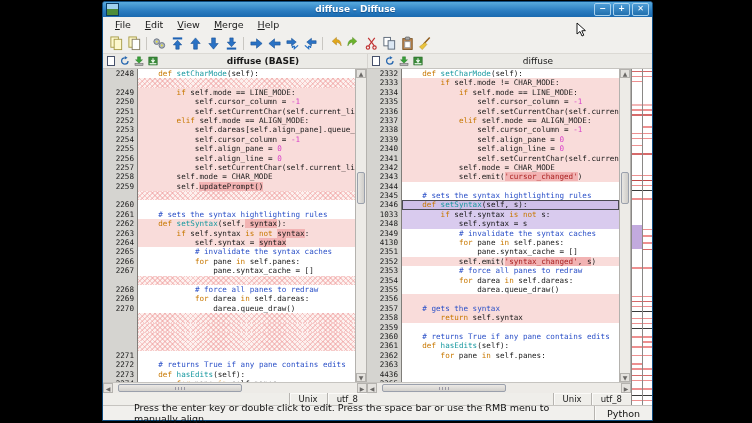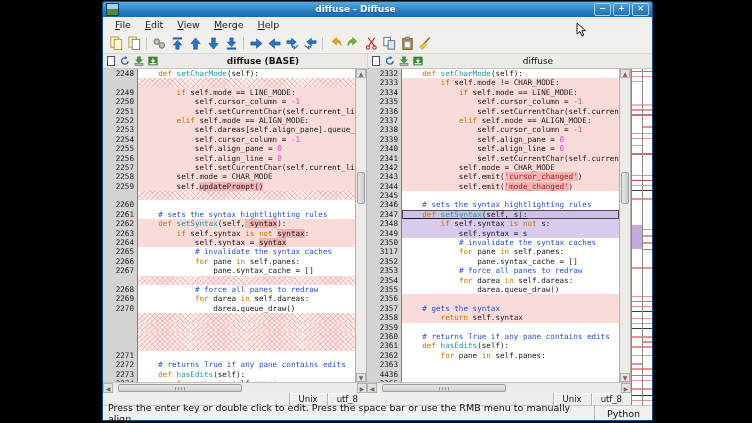--- a/index.html
+++ b/index.html
@@ -43,21 +43,21 @@
   .pane-body{flex:1;display:flex;overflow:hidden;}
   .gutter{width:35px;flex:0 0 35px;background:#d5d4d0;border-right:1px solid #7f7d79;
           font-family:"DejaVu Sans Mono",monospace;font-size:7.6px;color:#1a1a1a;
           text-align:right;box-sizing:border-box;padding-right:3px;overflow:hidden;}
   .code{flex:1;background:#fff;font-family:"DejaVu Sans Mono",monospace;font-size:7.6px;
         color:#1a1a1a;overflow:hidden;}
   .g-row,.c-row{height:9.4px;line-height:9.5px;white-space:pre;overflow:hidden;}
   .c-row{padding-left:2px;}
   .bg-p{background:#f9dcda;}
   .bg-u{background:#d9cbee;}
-  .bg-uf{background:#cfc0e8;box-shadow:inset 0 0 0 1px #4a4a52;text-decoration:underline;}
+  .bg-uf{background:#cfc0e8;box-shadow:inset 0 0 0 1px #4a4a52;}
   .filler{background:
       repeating-linear-gradient(45deg,rgba(235,140,140,.38) 0 1.2px,transparent 1.2px 3.6px),
       repeating-linear-gradient(-45deg,rgba(235,140,140,.38) 0 1.2px,transparent 1.2px 3.6px),
       #fdf1ef;}
   .sd{color:#1a1a1a;} .sk{color:#c87800;} .sf{color:#1899a0;}
   .sc{color:#2d52c8;} .sn{color:#d840c8;} .ss{color:#aa2222;}
   .hl{background:#f2b3b3;}
   
   .vscroll{width:12px;flex:0 0 12px;background:#edebe7;border-left:1px solid #b4b2ae;
            border-right:1px solid #b4b2ae;position:relative;box-sizing:border-box;}
@@ -77,21 +77,21 @@
   .pane-status{height:12px;flex:0 0 12px;display:flex;justify-content:flex-end;align-items:stretch;
                background:#efeeea;font-size:8.5px;color:#1a1a1a;}
   .ps-cell{border-left:1px solid #b6b4b0;box-shadow:inset 1px 1px 0 #fbfaf8;
            padding:0 9px;display:flex;align-items:center;}
   
   .map-wrap{flex:1;display:flex;background:#efeeea;}
   .map-col{flex:1;background:#fff;border-left:1px solid #8a8886;position:relative;overflow:hidden;}
   .map-mark{position:absolute;left:0;right:0;height:1.5px;}
   
   .statusbar{height:14px;flex:0 0 14px;display:flex;align-items:center;background:#f1f0ed;
-             border-top:1px solid #c6c4c0;font-size:9.5px;color:#111;}
+             border-top:1px solid #c6c4c0;font-size:9.5px;color:#111;padding-left:26px;}
   .sb-msg{flex:1;padding-left:5px;}
   .sb-lang{border-left:1px solid #b6b4b0;box-shadow:inset 1px 0 0 #fbfaf8;padding:0 12px;height:100%;
            display:flex;align-items:center;}
   
   .cursor{position:absolute;left:576px;top:22px;width:10px;height:15px;z-index:50;}
 </style>
 </head>
 <body>
 
 <div class="canvas">
@@ -387,25 +387,25 @@
               <div class="g-row">2337</div>
               <div class="g-row">2338</div>
               <div class="g-row">2339</div>
               <div class="g-row">2340</div>
               <div class="g-row">2341</div>
               <div class="g-row">2342</div>
               <div class="g-row">2343</div>
               <div class="g-row">2344</div>
               <div class="g-row">2345</div>
               <div class="g-row">2346</div>
-              <div class="g-row">2347</div>
+              <div class="g-row">1033</div>
               <div class="g-row">2348</div>
               <div class="g-row">2349</div>
-              <div class="g-row">2350</div>
-              <div class="g-row">3117</div>
+              <div class="g-row">4130</div>
+              <div class="g-row">2351</div>
               <div class="g-row">2352</div>
               <div class="g-row">2353</div>
               <div class="g-row">2354</div>
               <div class="g-row">2355</div>
               <div class="g-row">2356</div>
               <div class="g-row">2357</div>
               <div class="g-row">2358</div>
               <div class="g-row">2359</div>
               <div class="g-row">2360</div>
               <div class="g-row">2361</div>
@@ -420,29 +420,29 @@
               <div class="c-row bg-p"><span class="sd">            </span><span class="sk">if</span><span class="sd"> self.mode == LINE_MODE:</span></div>
               <div class="c-row bg-p"><span class="sd">                self.cursor_column = </span><span class="sn">-1</span></div>
               <div class="c-row bg-p"><span class="sd">                self.setCurrentChar(self.curren</span></div>
               <div class="c-row bg-p"><span class="sd">            </span><span class="sk">elif</span><span class="sd"> self.mode == ALIGN_MODE:</span></div>
               <div class="c-row bg-p"><span class="sd">                self.cursor_column = </span><span class="sn">-1</span></div>
               <div class="c-row bg-p"><span class="sd">                self.align_pane = </span><span class="sn">0</span></div>
               <div class="c-row bg-p"><span class="sd">                self.align_line = </span><span class="sn">0</span></div>
               <div class="c-row bg-p"><span class="sd">                self.setCurrentChar(self.curren</span></div>
               <div class="c-row bg-p"><span class="sd">            self.mode = CHAR_MODE</span></div>
               <div class="c-row bg-p"><span class="sd">            self.emit(</span><span class="ss hl">'cursor_changed'</span><span class="sd">)</span></div>
-              <div class="c-row bg-p"><span class="sd">            self.emit(</span><span class="ss hl">'mode_changed'</span><span class="sd">)</span></div>
               <div class="c-row ">&nbsp;</div>
               <div class="c-row "><span class="sd">    </span><span class="sc"># sets the syntax hightlighting rules</span></div>
               <div class="c-row bg-uf"><span class="sd">    </span><span class="sk">def</span><span class="sd"> </span><span class="sf">setSyntax</span><span class="sd">(self, s):</span></div>
               <div class="c-row bg-u"><span class="sd">        </span><span class="sk">if</span><span class="sd"> self.syntax </span><span class="sk">is</span><span class="sd"> </span><span class="sk">not</span><span class="sd"> s:</span></div>
               <div class="c-row bg-u"><span class="sd">            self.syntax = s</span></div>
               <div class="c-row "><span class="sd">            </span><span class="sc"># invalidate the syntax caches</span></div>
               <div class="c-row "><span class="sd">            </span><span class="sk">for</span><span class="sd"> pane </span><span class="sk">in</span><span class="sd"> self.panes:</span></div>
               <div class="c-row "><span class="sd">                pane.syntax_cache = []</span></div>
+              <div class="c-row bg-p"><span class="sd">            self.emit(</span><span class="ss hl">'syntax_changed'</span><span class="sd hl">, s</span><span class="sd">)</span></div>
               <div class="c-row "><span class="sd">            </span><span class="sc"># force all panes to redraw</span></div>
               <div class="c-row "><span class="sd">            </span><span class="sk">for</span><span class="sd"> darea </span><span class="sk">in</span><span class="sd"> self.dareas:</span></div>
               <div class="c-row "><span class="sd">                darea.queue_draw()</span></div>
               <div class="c-row bg-p">&nbsp;</div>
               <div class="c-row bg-p"><span class="sd">    </span><span class="sc"># gets the syntax</span></div>
               <div class="c-row bg-p"><span class="sd">        </span><span class="sk">return</span><span class="sd"> self.syntax</span></div>
               <div class="c-row ">&nbsp;</div>
               <div class="c-row "><span class="sd">    </span><span class="sc"># returns True if any pane contains edits</span></div>
               <div class="c-row "><span class="sd">    </span><span class="sk">def</span><span class="sd"> </span><span class="sf">hasEdits</span><span class="sd">(self):</span></div>
               <div class="c-row "><span class="sd">        </span><span class="sk">for</span><span class="sd"> pane </span><span class="sk">in</span><span class="sd"> self.panes:</span></div>

